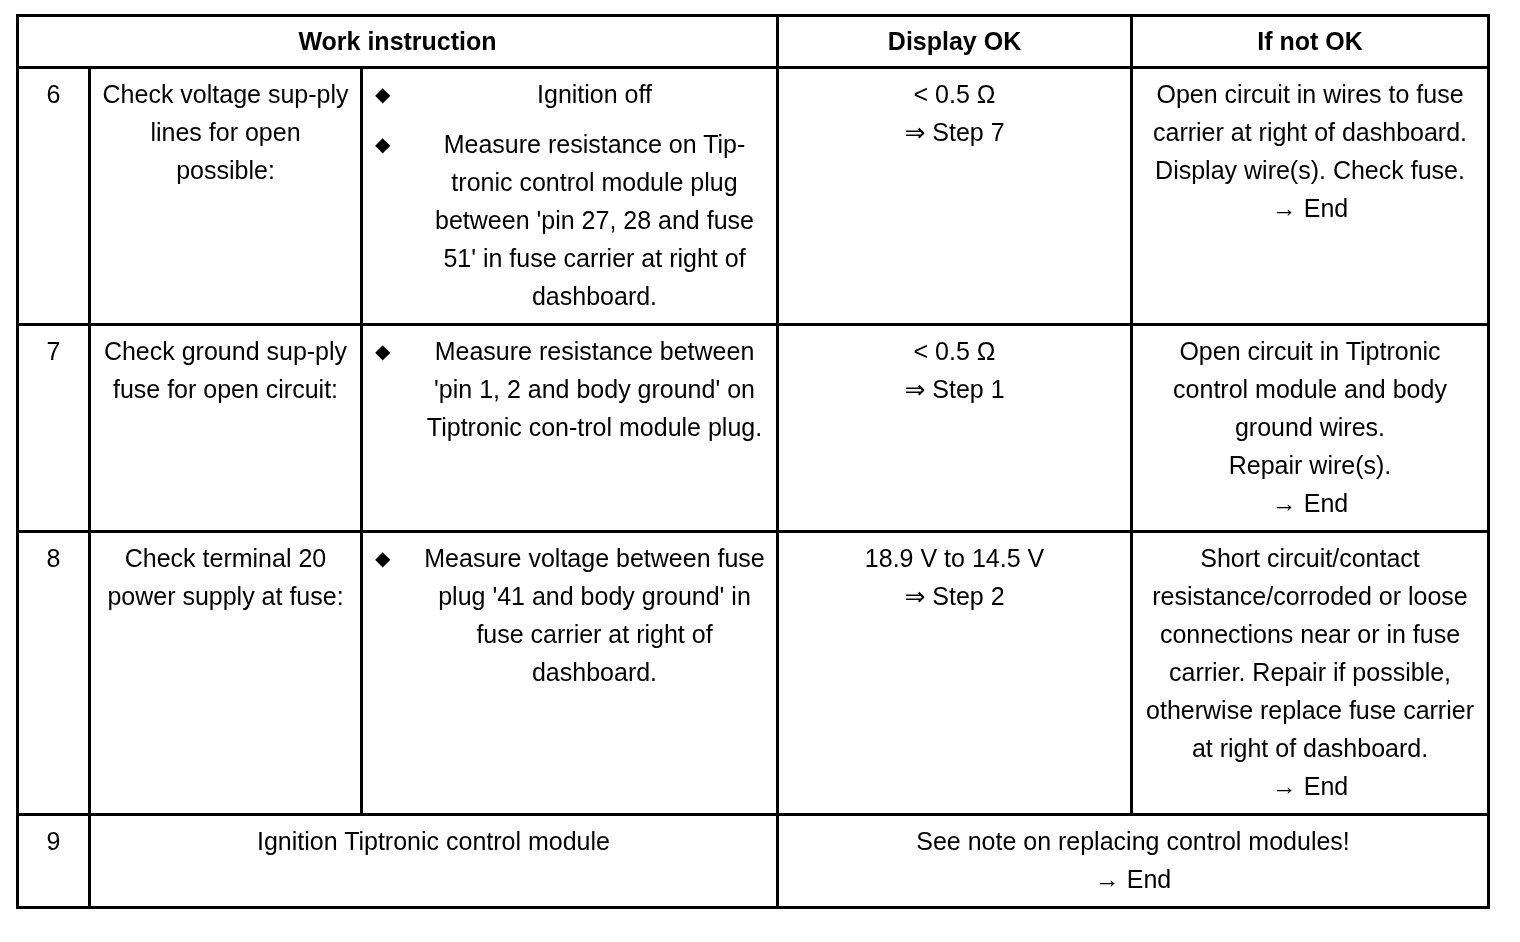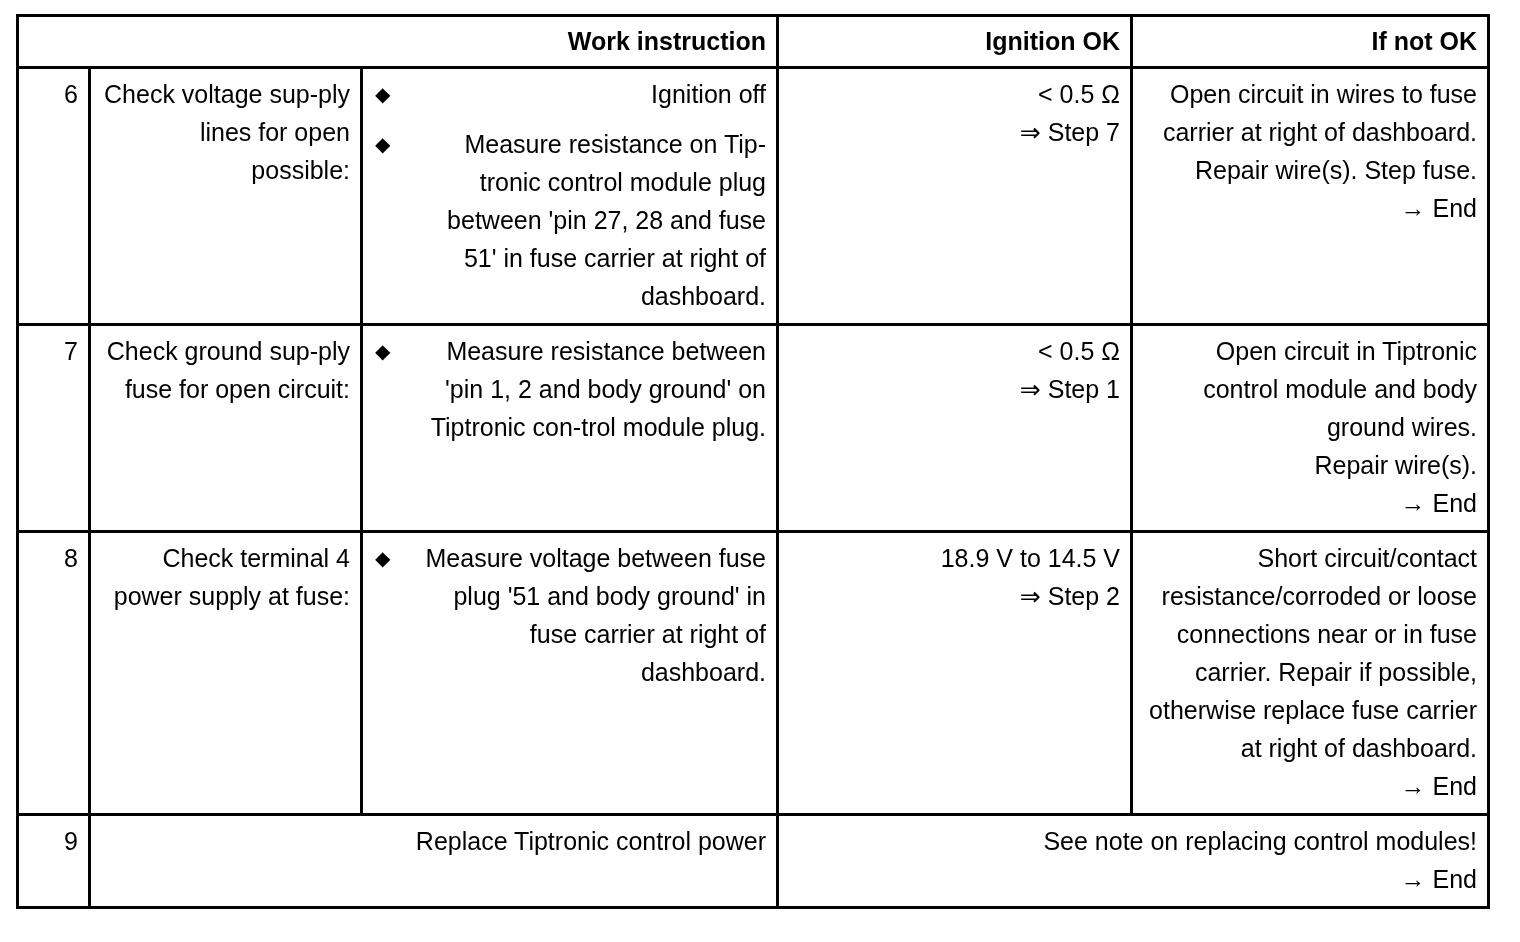--- a/index.html
+++ b/index.html
@@ -31,21 +31,21 @@
     background: #ffffff;
   }
   table.wi-table td,
   table.wi-table th {
     border: 3px solid #000000;
     vertical-align: top;
     padding: 6px 10px 8px 10px;
     font-size: 25px;
     line-height: 1.52;
     font-weight: normal;
-    text-align: right;
+    text-align: center;
     background: #ffffff;
   }
   table.wi-table th {
     font-weight: bold;
     padding-top: 5px;
     padding-bottom: 6px;
     font-size: 25px;
   }
   
   col.c-num      { width: 72px; }
@@ -90,21 +90,21 @@
       <col class="c-num">
       <col class="c-task">
       <col class="c-detail">
       <col class="c-ok">
       <col class="c-notok">
     </colgroup>
 
     <thead>
       <tr>
         <th colspan="3" class="hdr-work">Work instruction</th>
-        <th>Ignition OK</th>
+        <th>Display OK</th>
         <th>If not OK</th>
       </tr>
     </thead>
 
     <tbody>
 
       <tr>
         <td class="cell-num">6</td>
         <td class="cell-text">Check voltage sup-ply lines for open possible:</td>
         <td class="cell-text">
@@ -118,21 +118,21 @@
               <span>Measure resistance on Tip-tronic control module plug between 'pin 27, 28 and fuse 51' in fuse carrier at right of dashboard.</span>
             </li>
           </ul>
         </td>
         <td class="cell-text">
           <span class="line">&lt; 0.5 Ω</span>
           <span class="line">⇒ Step 7</span>
         </td>
         <td class="cell-text">
           <span class="line">Open circuit in wires to fuse carrier at right of dashboard.</span>
-          <span class="line">Repair wire(s). Step fuse.</span>
+          <span class="line">Display wire(s). Check fuse.</span>
           <span class="line">→ End</span>
         </td>
       </tr>
 
       <tr>
         <td class="cell-num">7</td>
         <td class="cell-text">Check ground sup-ply fuse for open circuit:</td>
         <td class="cell-text">
           <ul class="bullets">
             <li>
@@ -147,42 +147,42 @@
         </td>
         <td class="cell-text">
           <span class="line">Open circuit in Tiptronic control module and body ground wires.</span>
           <span class="line">Repair wire(s).</span>
           <span class="line">→ End</span>
         </td>
       </tr>
 
       <tr>
         <td class="cell-num">8</td>
-        <td class="cell-text">Check terminal 4 power supply at fuse:</td>
+        <td class="cell-text">Check terminal 20 power supply at fuse:</td>
         <td class="cell-text">
           <ul class="bullets">
             <li>
               <span class="bullet-glyph">◆</span>
-              <span>Measure voltage between fuse plug '51 and body ground' in fuse carrier at right of dashboard.</span>
+              <span>Measure voltage between fuse plug '41 and body ground' in fuse carrier at right of dashboard.</span>
             </li>
           </ul>
         </td>
         <td class="cell-text">
           <span class="line">18.9 V to 14.5 V</span>
           <span class="line">⇒ Step 2</span>
         </td>
         <td class="cell-text">
           <span class="line">Short circuit/contact resistance/corroded or loose connections near or in fuse carrier. Repair if possible, otherwise replace fuse carrier at right of dashboard.</span>
           <span class="line">→ End</span>
         </td>
       </tr>
 
       <tr>
         <td class="cell-num">9</td>
-        <td colspan="2" class="cell-text row-merge-text">Replace Tiptronic control power</td>
+        <td colspan="2" class="cell-text row-merge-text">Ignition Tiptronic control module</td>
         <td colspan="2" class="cell-text">
           <span class="line">See note on replacing control modules!</span>
           <span class="line">→ End</span>
         </td>
       </tr>
     </tbody>
   </table>
 
 </div>
 

